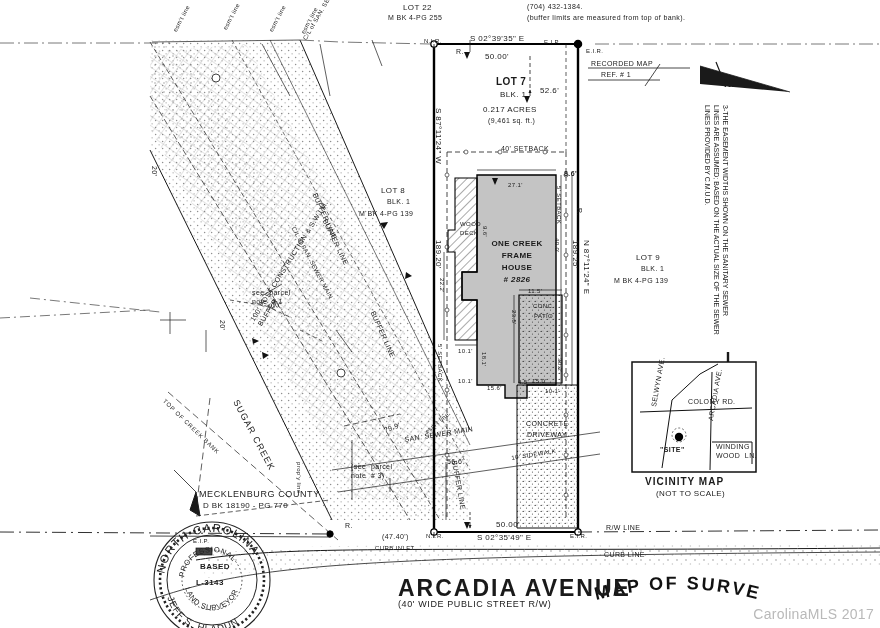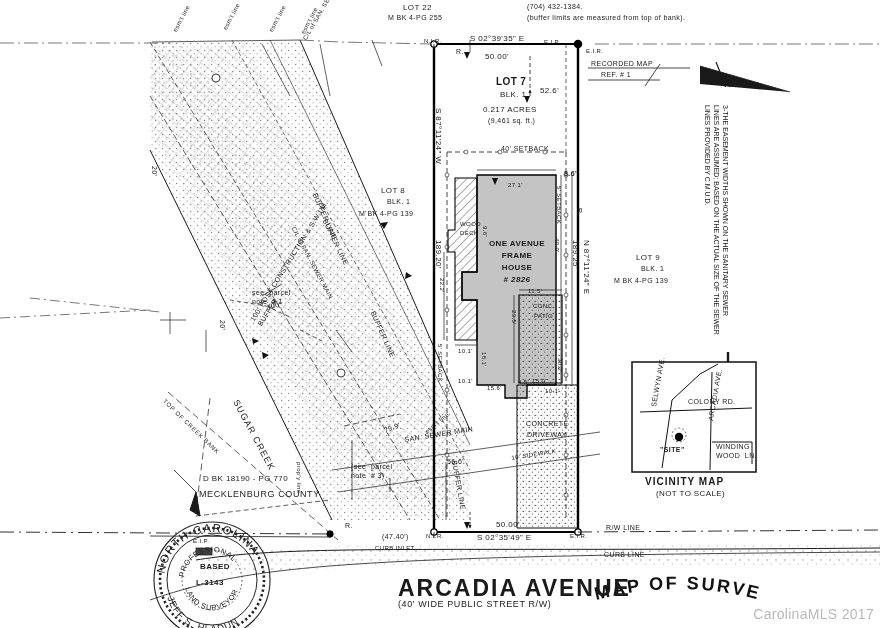--- a/index.html
+++ b/index.html
@@ -329,21 +329,21 @@
   <div class="t sz8" style="left:443px;top:240px;transform-origin:0 0;transform:rotate(90deg);">189.20'</div>
 
   <div class="t sz8" style="left:591px;top:240px;transform-origin:0 0;transform:rotate(90deg);">N  87°11'24"  E</div>
   <div class="t sz8" style="left:580px;top:240px;transform-origin:0 0;transform:rotate(90deg);">189.25'</div>
   <div class="t sz7" style="left:583px;top:208px;transform-origin:0 0;transform:rotate(90deg);">R.</div>
 
   <div class="t sz7" style="left:501px;top:145px;">40'  SETBACK</div>
   <div class="t sz6" style="left:562px;top:186px;transform-origin:0 0;transform:rotate(90deg);">5'  SETBACK</div>
   <div class="t sz6" style="left:443px;top:344px;transform-origin:0 0;transform:rotate(90deg);">5'  SETBACK</div>
 
-  <div class="t sz8 b ctr" style="left:517px;top:239px;">ONE  AVENUE</div>
+  <div class="t sz8 b ctr" style="left:517px;top:239px;">ONE  CREEK</div>
   <div class="t sz8 b ctr" style="left:517px;top:251px;">FRAME</div>
   <div class="t sz8 b ctr" style="left:517px;top:263px;">HOUSE</div>
   <div class="t sz8 b ctr" style="left:517px;top:275px;font-style:italic;">#  2826</div>
 
   <div class="t sz6" style="left:460px;top:221px;">WOOD</div>
   <div class="t sz6" style="left:460px;top:230px;">DECK</div>
 
   <div class="t sz6" style="left:533px;top:303px;">CONC.</div>
   <div class="t sz6" style="left:534px;top:313px;">PATIO</div>
 
@@ -406,21 +406,21 @@
   <div class="t sz7" style="left:382px;top:533px;">(47.40')</div>
   <div class="t sz6" style="left:426px;top:533px;">N.I.R.</div>
   <div class="t sz6" style="left:570px;top:533px;">E.I.R.</div>
   <div class="t sz6" style="left:193px;top:538px;">E.I.P.</div>
   <div class="t sz7" style="left:345px;top:522px;">R.</div>
 
   <div class="t sz19 b" style="left:398px;top:575px;letter-spacing:2px;">ARCADIA  AVENUE</div>
   <div class="t sz9" style="left:398px;top:599px;letter-spacing:.6px;">(40'  WIDE  PUBLIC  STREET  R/W)</div>
 
   <div class="t sz9" style="left:199px;top:489px;letter-spacing:.6px;">MECKLENBURG  COUNTY</div>
-  <div class="t sz8" style="left:203px;top:474px;">D  BK  18190  -  PG  770</div>
+  <div class="t sz8" style="left:203px;top:501px;">D  BK  18190  -  PG  770</div>
   <div class="t sz6" style="left:302px;top:462px;transform-origin:0 0;transform:rotate(90deg);">prop'y  line</div>
 
   <div class="t sz8 b" style="left:200px;top:562px;">BASED</div>
   <div class="t sz8 b" style="left:196px;top:578px;">L-3143</div>
 
   <div class="t sz7" style="left:688px;top:398px;">COLONY  RD.</div>
   <div class="t sz7" style="left:650px;top:406px;transform-origin:0 0;transform:rotate(-80deg);">SELWYN  AVE.</div>
   <div class="t sz7" style="left:707px;top:420px;transform-origin:0 0;transform:rotate(-80deg);">ARCADIA  AVE.</div>
   <div class="t sz7" style="left:716px;top:442px;white-space:pre;line-height:9px;">WINDING
 WOOD  LN.</div>

